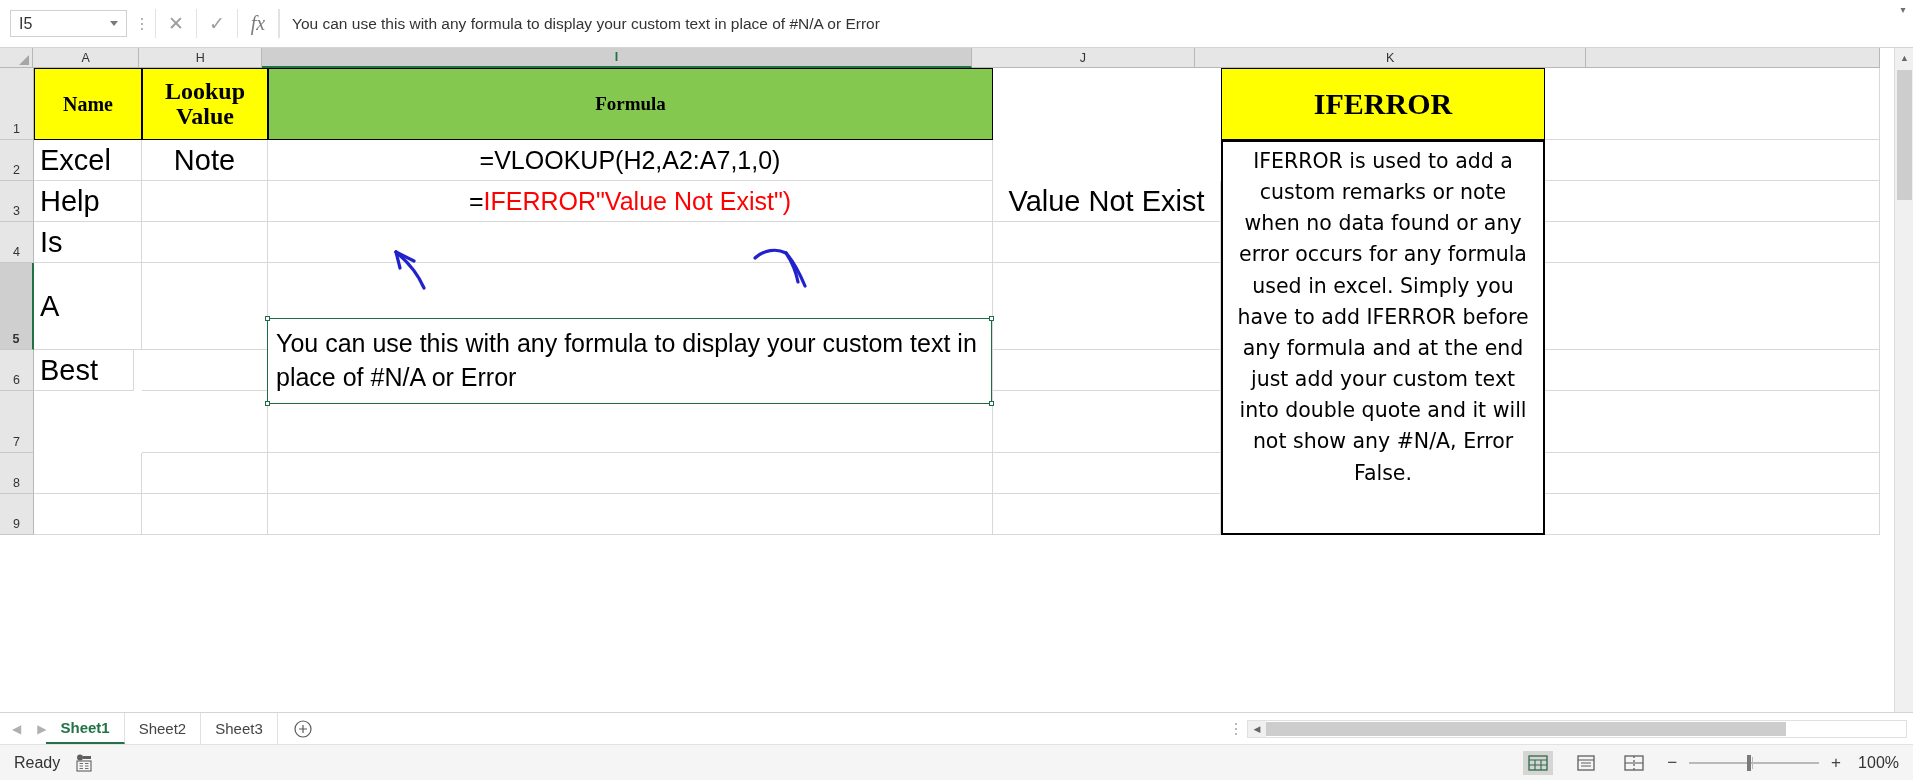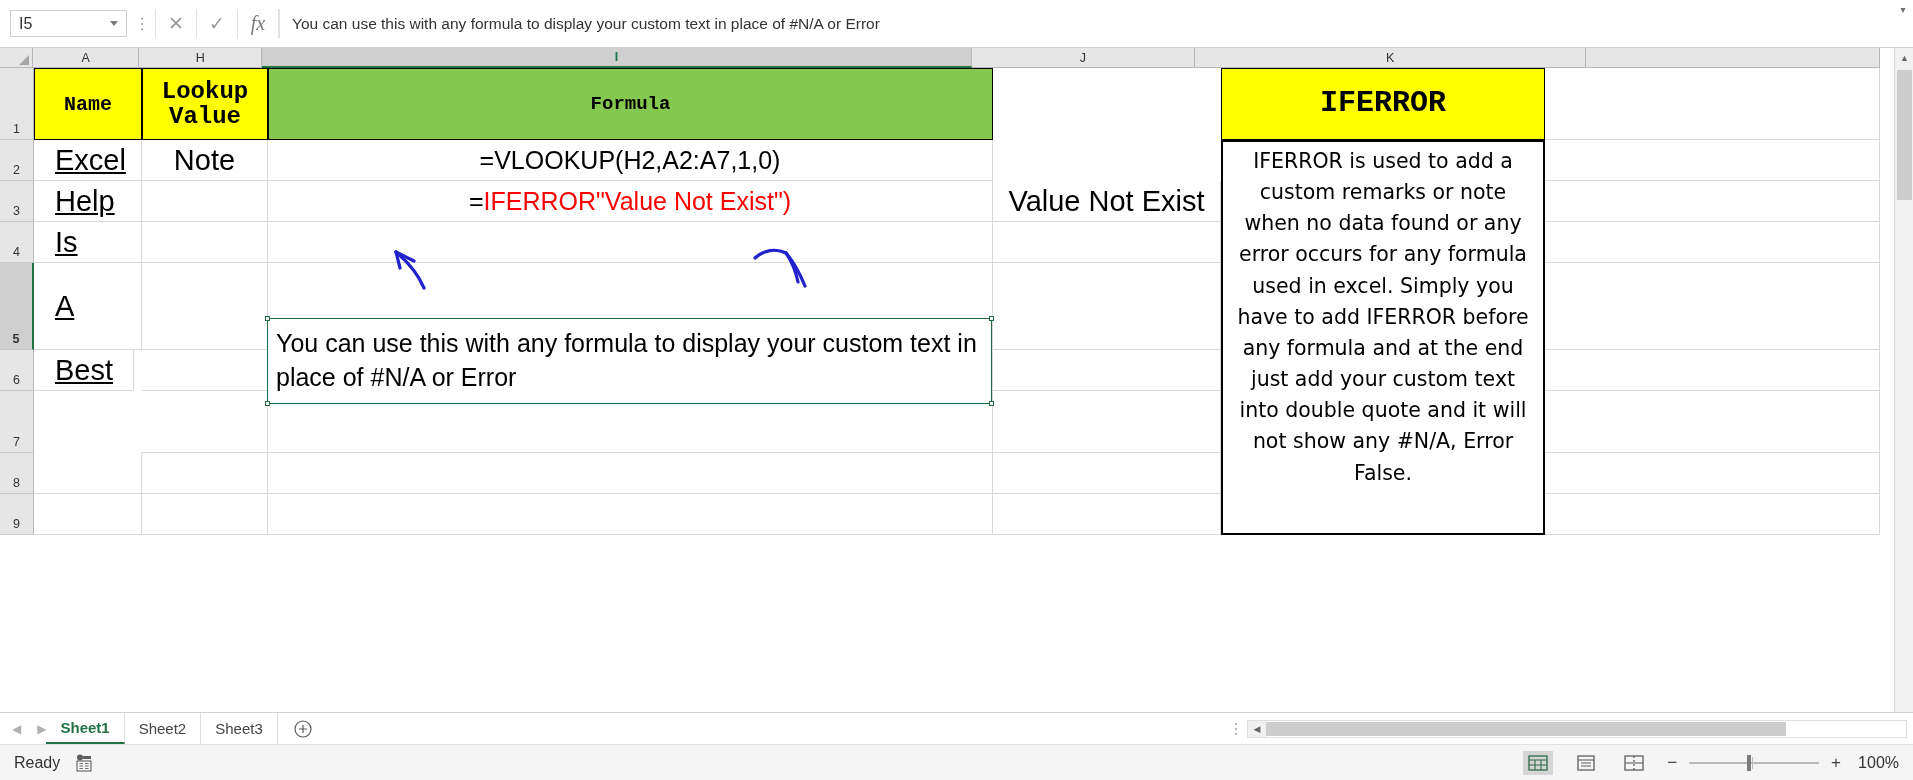--- a/index.html
+++ b/index.html
@@ -136,23 +136,23 @@
   .cell {
     position: absolute;
     border-right: 1px solid #d8d8d8;
     border-bottom: 1px solid #d8d8d8;
     background: #ffffff;
     display: flex; align-items: center;
     overflow: hidden;
     white-space: nowrap;
   }
   .cell.center { justify-content: center; }
-  .cell.left { justify-content: flex-start; padding-left: 21px; text-decoration: underline; }
-
-  .comic { font-family: Liberation Mono, monospace; }
+  .cell.left { justify-content: flex-start; padding-left: 6px; }
+
+  .comic { font-family: Liberation Serif, serif; }
   .hdr-yellow {
     background: #ffff00;
     font-weight: bold;
     color: #000;
     border: 1px solid #000;
     text-align: center;
     line-height: 1.05;
     display: flex; align-items: center; justify-content: center;
   }
   .hdr-green {

